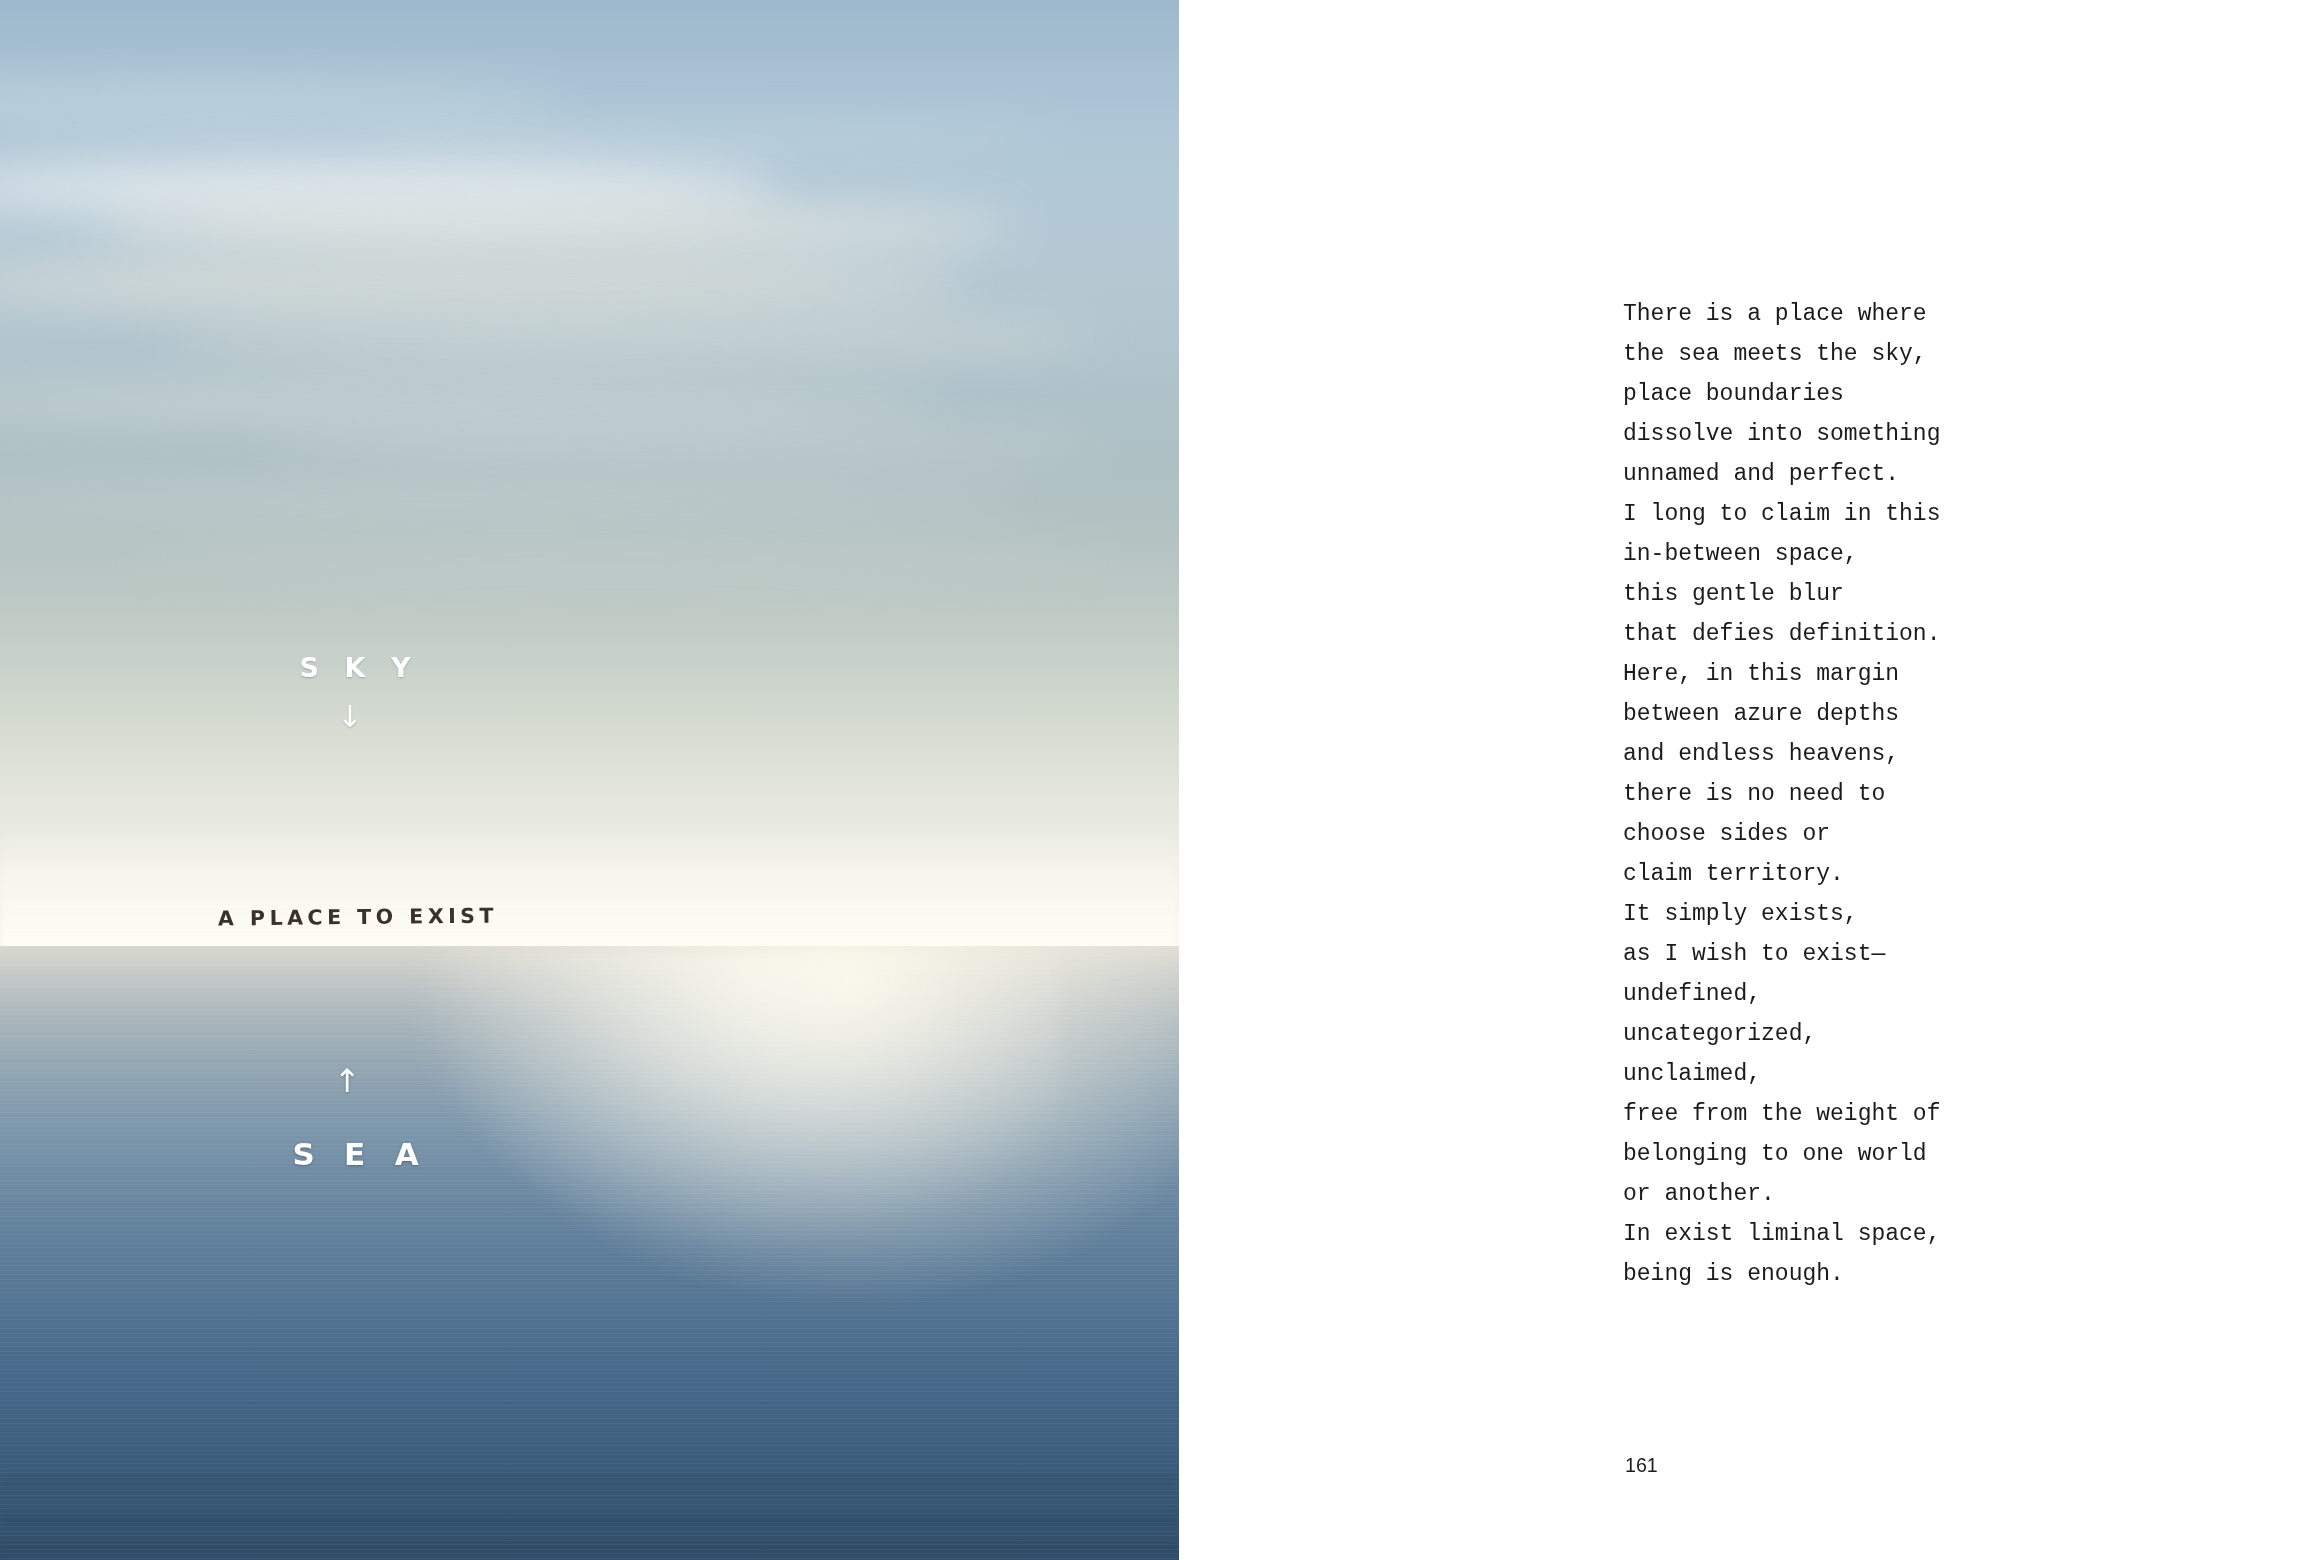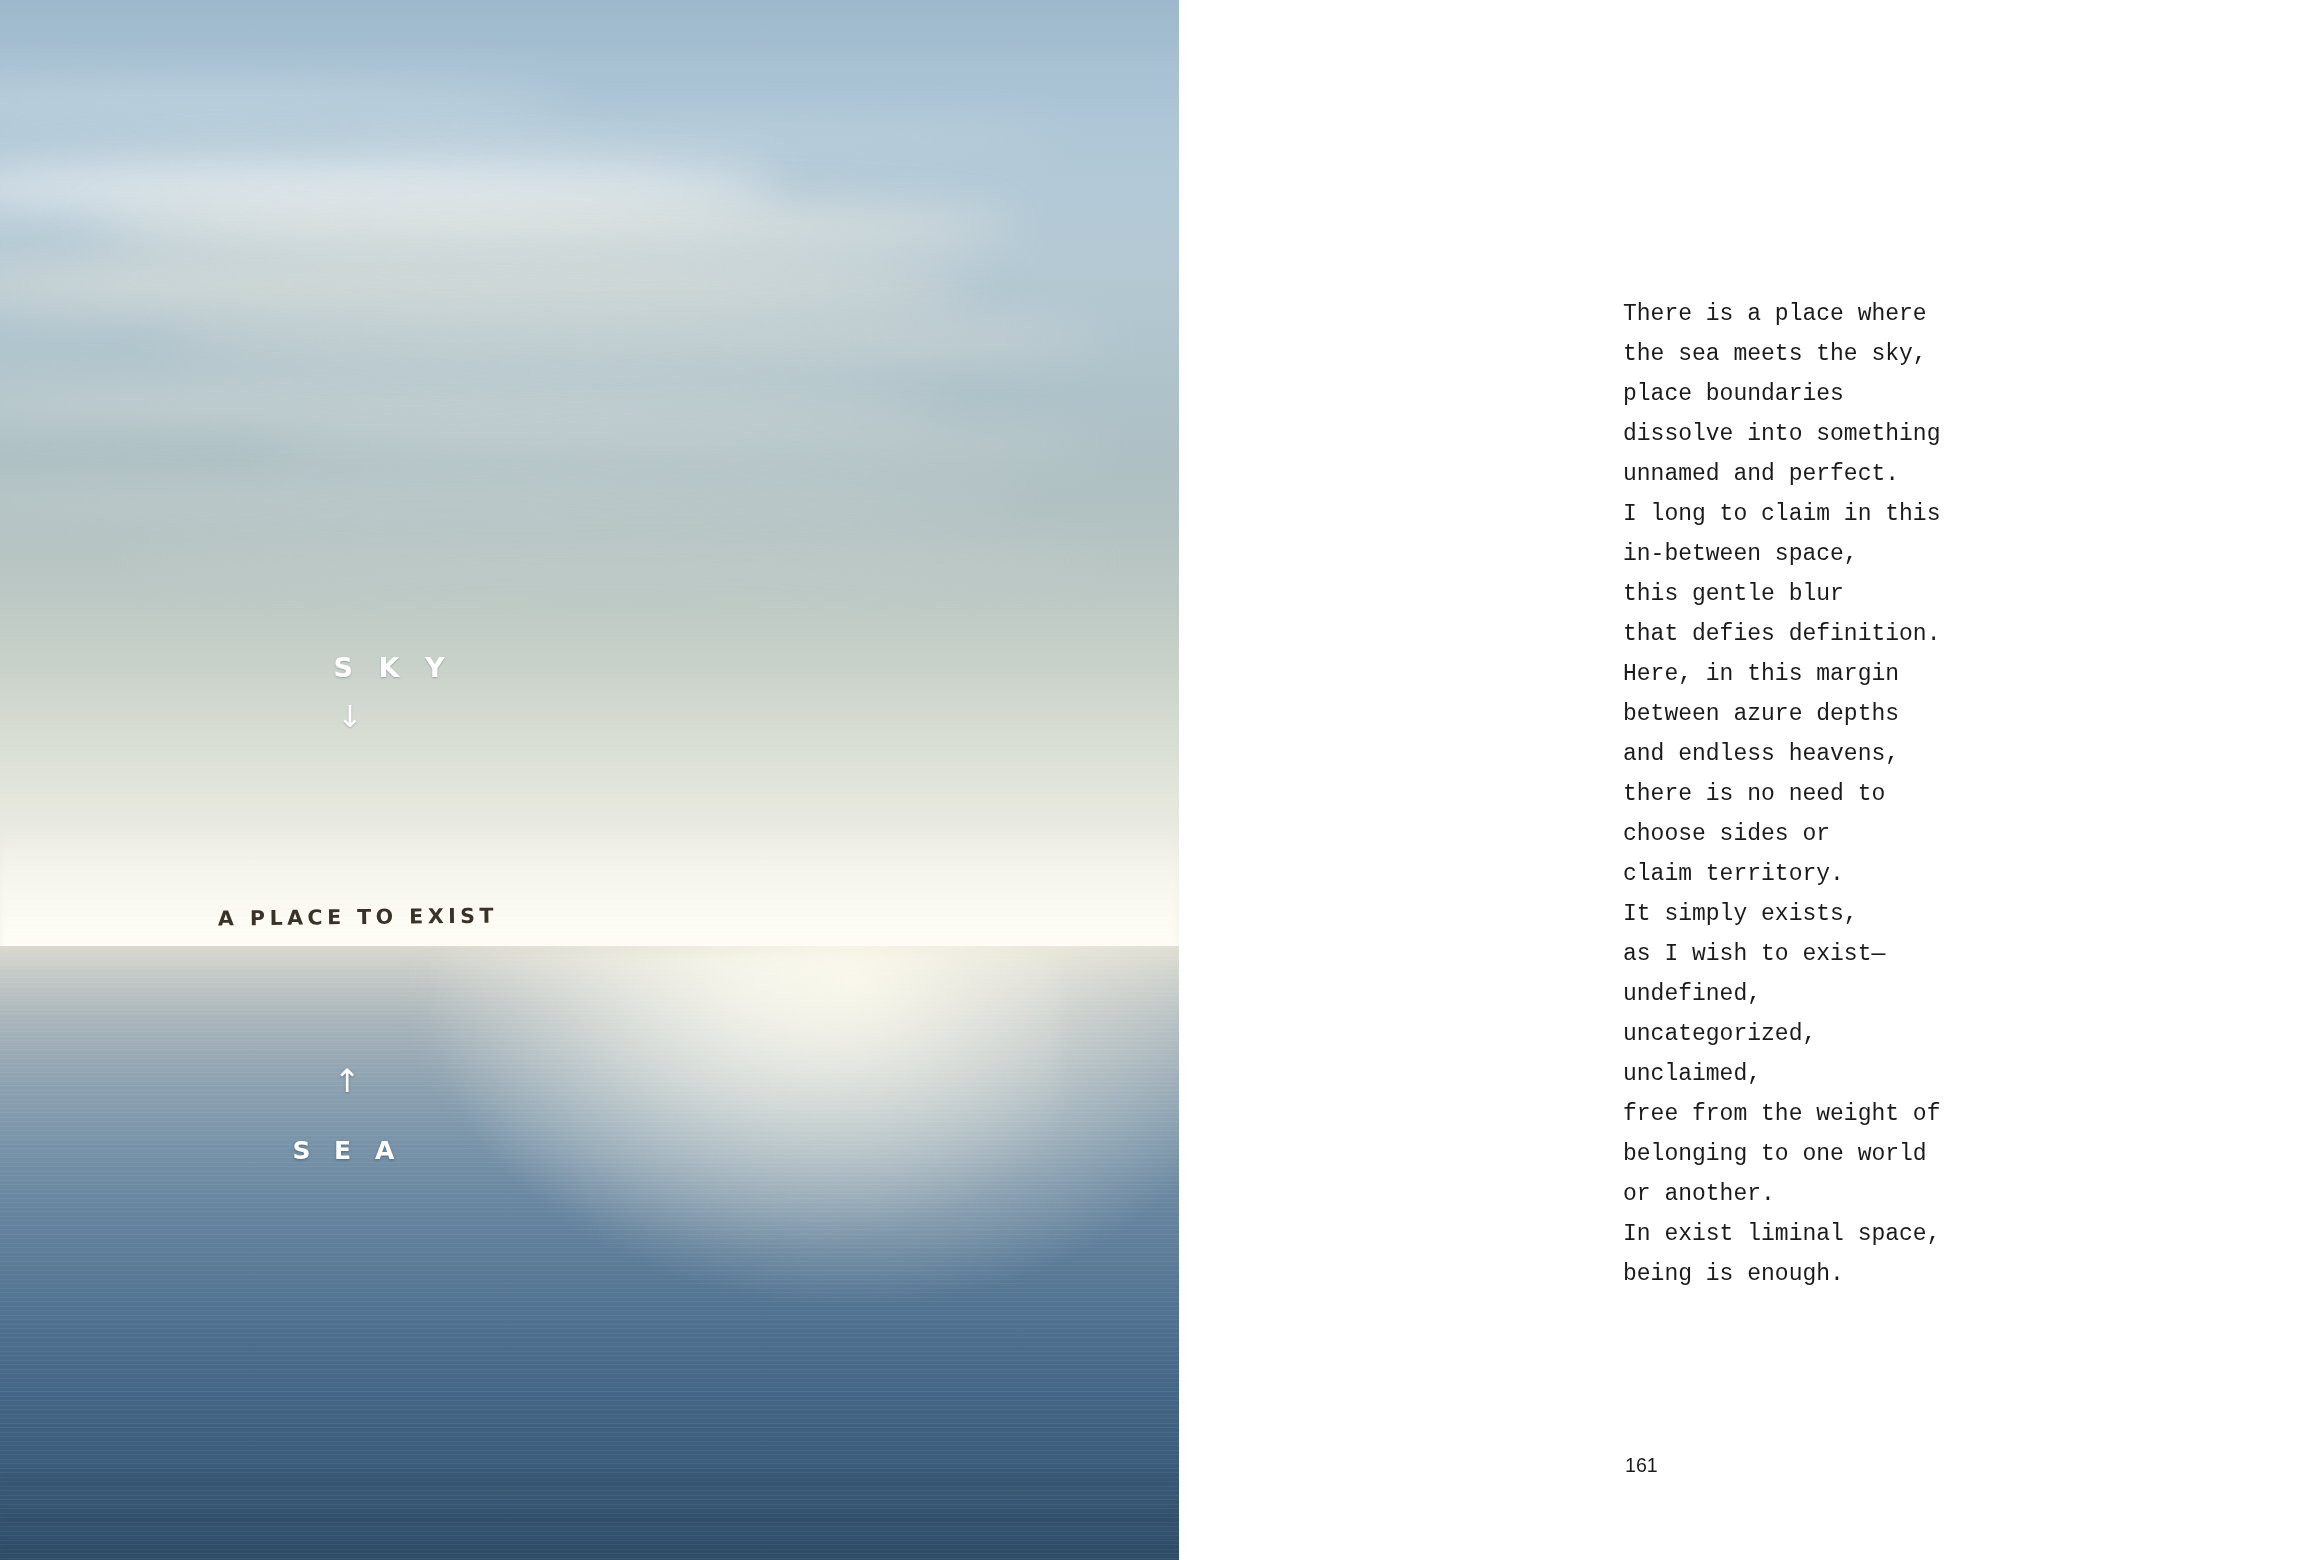--- a/index.html
+++ b/index.html
@@ -146,21 +146,20 @@
     letter-spacing: .30em;
     white-space: nowrap;
     user-select: none;
   }
   .annot-sky {
     left: 25.4%;
     top: 41.8%;
     color: #ffffff;
     font-size: 27px;
     text-shadow: 0 0.9px 1.8px rgba(70,80,90,.35);
-    margin-left: 34px;
   }
   .arrow-down {
     position: absolute;
     left: 28.6%;
     top: 45.0%;
     color: #ffffff;
     font-family: "DejaVu Sans", sans-serif;
     font-size: 30px;
     line-height: 1;
     text-shadow: 0 0.9px 1.8px rgba(70,80,90,.35);
@@ -180,21 +179,21 @@
     color: #ffffff;
     font-family: "DejaVu Sans", sans-serif;
     font-size: 32px;
     line-height: 1;
     text-shadow: 0 0.9px 2.7px rgba(30,50,70,.45);
   }
   .annot-sea {
     left: 24.8%;
     top: 72.8%;
     color: #ffffff;
-    font-size: 25px;
+    font-size: 31px;
     text-shadow: 0 0.9px 2.7px rgba(30,50,70,.45);
   }
 
   
   .text-page {
     position: relative;
     flex: 1 1 auto;
     height: 1561px;
     background: #ffffff;
   }

